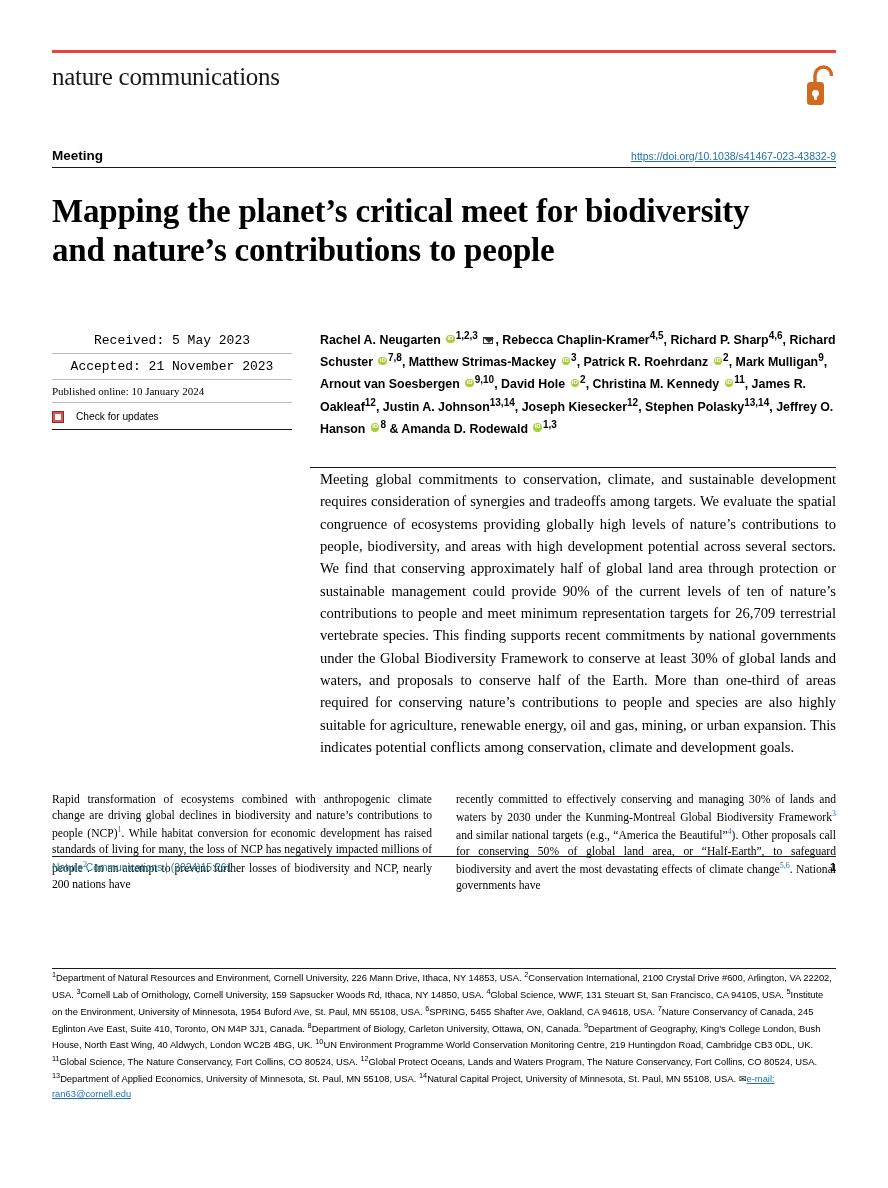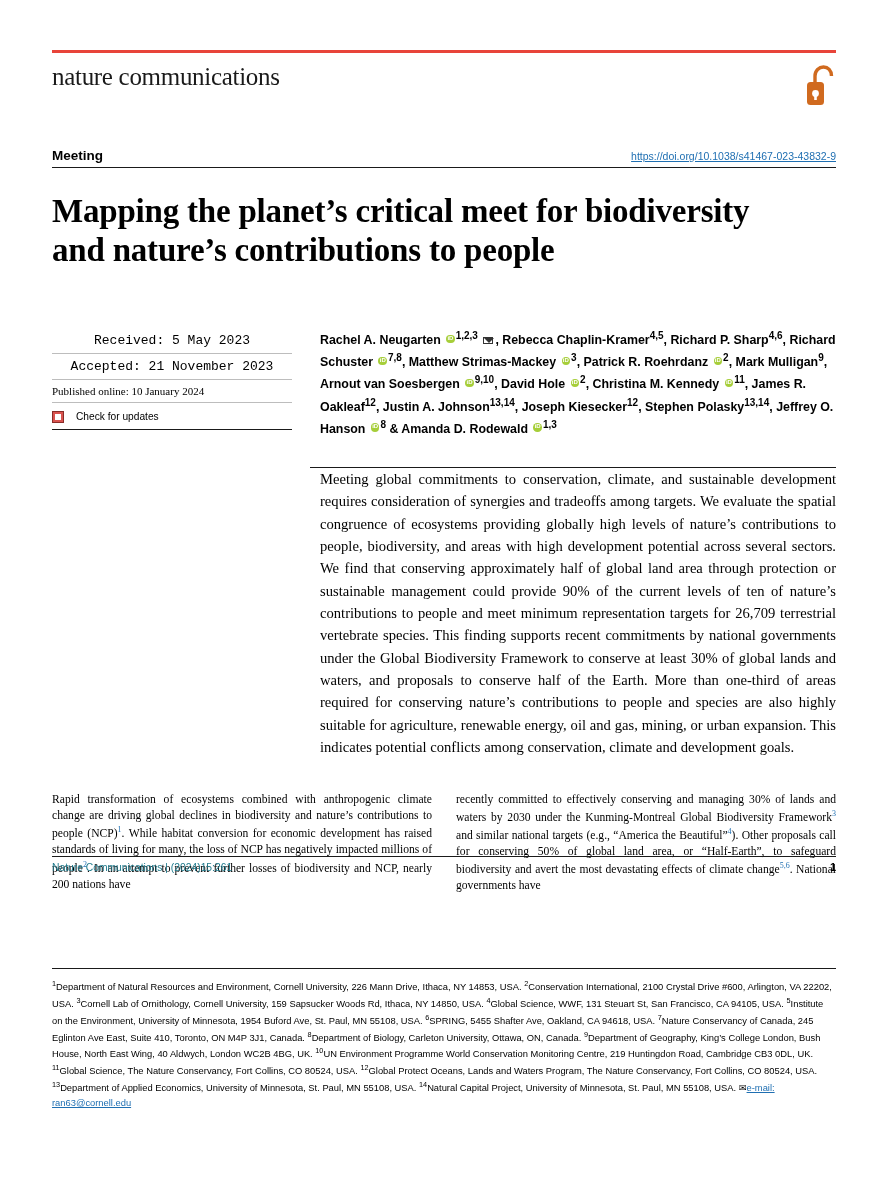--- a/index.html
+++ b/index.html
@@ -203,21 +203,20 @@
   .body-cols .col p { margin: 0; }
   sup.ref { color: #1f6fb2; font-size: 8px; }
 
   
   .affil {
     position: absolute;
     left: 52px;
     right: 52px;
     top: 968px;
     border-top: 1.1px solid #1a1a1a;
-    padding-top: 9px;
     font-family: "Liberation Sans", sans-serif;
     font-size: 9.35px;
     line-height: 1.58;
     text-align: left;
   }
   .affil sup { font-size: 7.3px; }
   .affil .mail-link { color: #1f6fb2; text-decoration: underline; }
 
   
   .footer {

